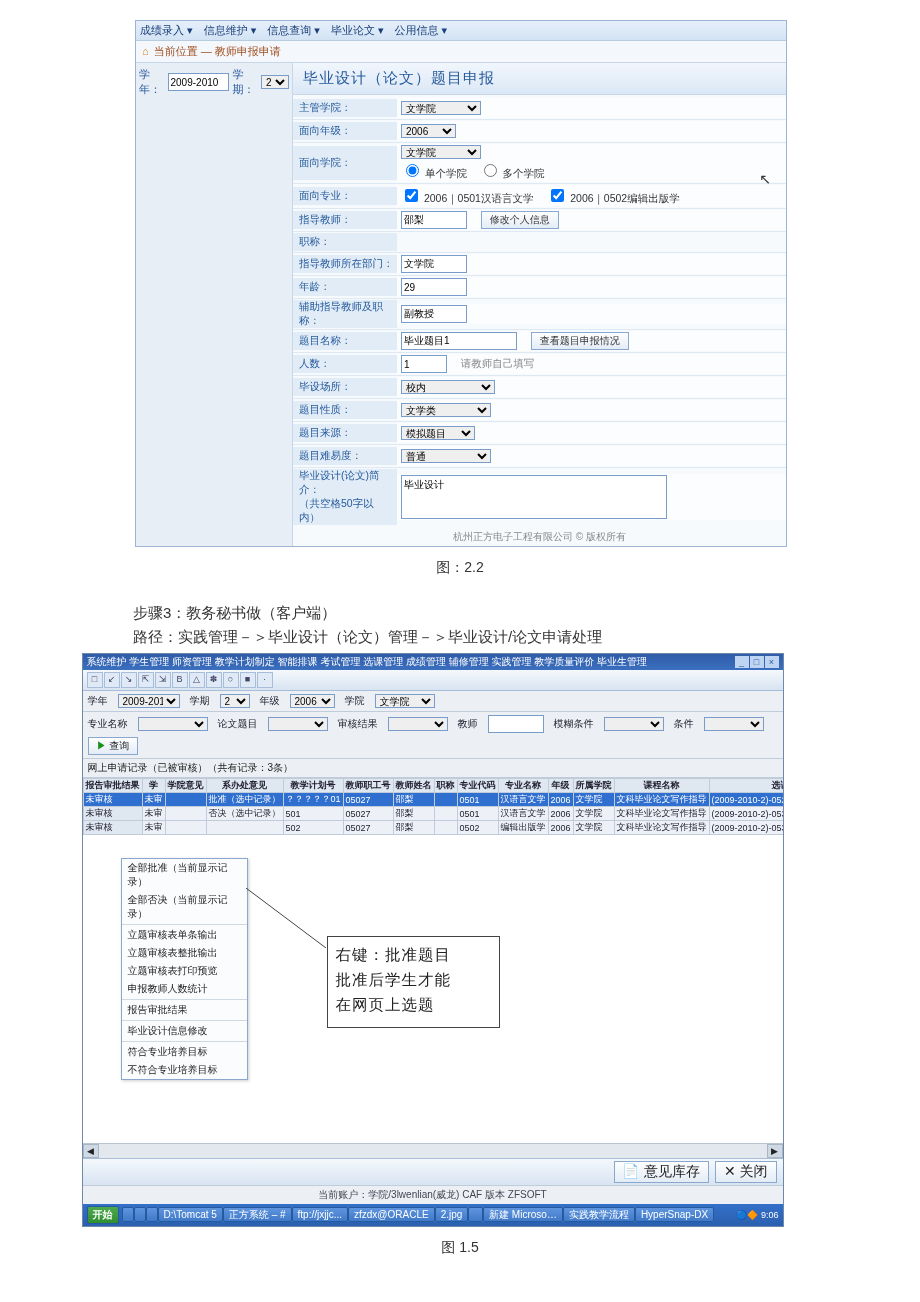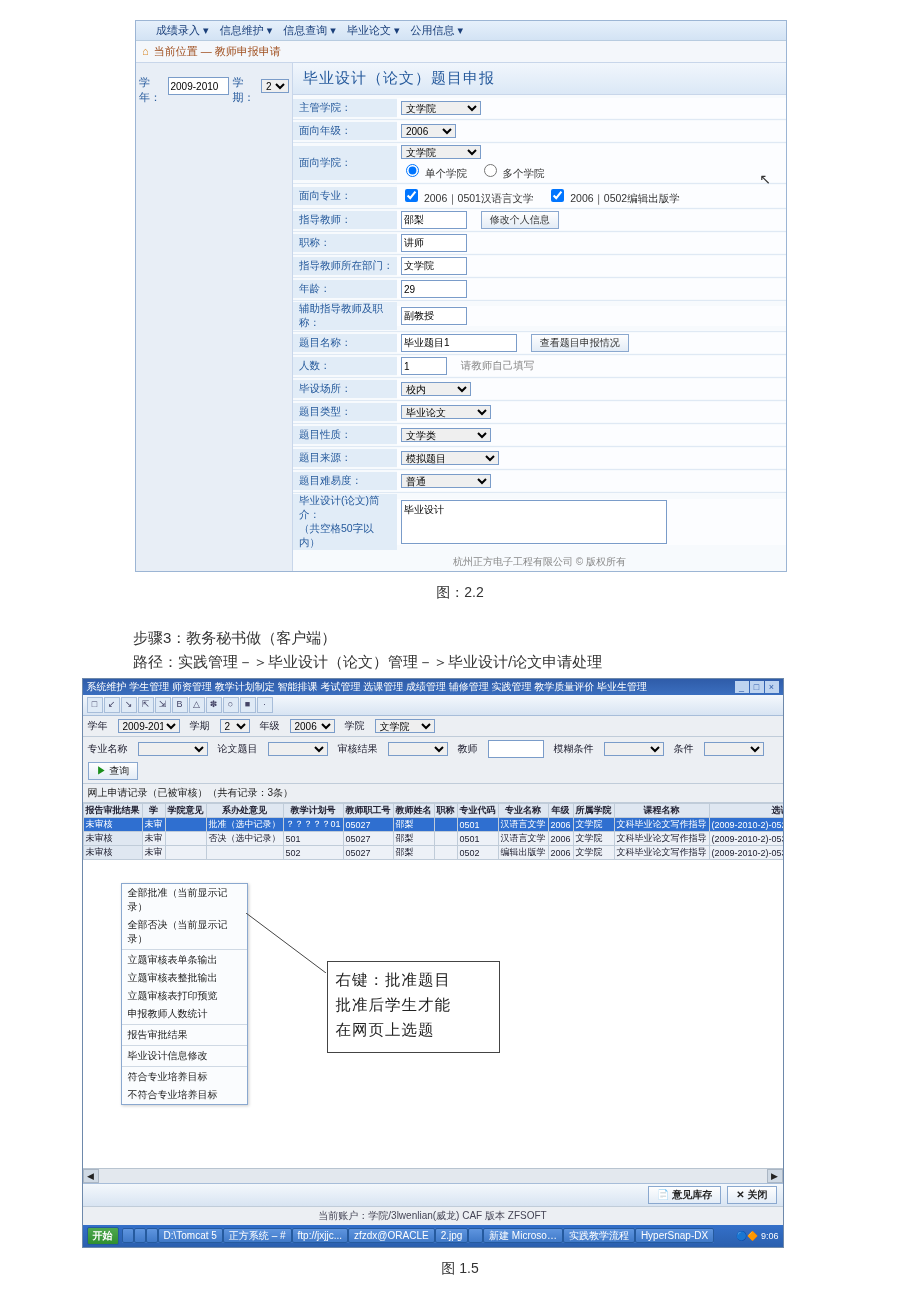--- a/index.html
+++ b/index.html
@@ -20,42 +20,42 @@
   .ss1 {
     width: 650px;
     border: 1px solid #9cb5d4;
     background: #e8eef6;
     font-size: 11px;
     color: #1a3f7a;
     position: relative;
   }
   .ss1-top-menu {
     background: linear-gradient(#e6f0fb, #d3e3f4);
-    padding: 2px 20px;
+    padding: 2px 4px;
     border-bottom: 1px solid #b8cce0;
     font-size: 11px;
   }
   .ss1-top-menu span { margin-right: 8px; cursor: default; }
   .ss1-crumb {
     padding: 3px 6px;
     color: #a05020;
     font-size: 11px;
     background: #f4f7fb;
     border-bottom: 1px solid #c8d6ea;
   }
   .ss1-crumb .home-icon { color: #d88a2c; margin-right: 2px;}
   .ss1-body { display:flex; }
   .ss1-left {
     width: 150px;
     background: #e8eef6;
     padding: 4px 3px;
     border-right: 1px solid #c8d6ea;
   }
   .ss1-left .row { margin-bottom: 3px; display:flex; align-items:center; }
-  .ss1-left .row label { color:#265a9c; margin-right:2px;margin-top:8px; }
+  .ss1-left .row label { color:#265a9c; margin-right:2px; }
   .ss1-left select, .ss1-left input[type=text] {
     font-size: 10px;
     height: 14px;
     border: 1px solid #7a9cc9;
   }
   .ss1-right { flex: 1; background: #f7fafd; }
   .ss1-title {
     background: linear-gradient(#f1f6fc,#dbe8f6);
     padding: 6px 10px;
     font-size: 15px;
@@ -275,22 +275,21 @@
     padding:2px 6px;
     display:flex;
     justify-content:flex-end;
     gap:6px;
     border-top:1px solid #a7bdd9;
   }
   .ss2-bottom .btn {
     background:linear-gradient(#fefefe,#e3ecf6);
     border:1px solid #8aa8cf;
     padding:1px 8px;
-    font-size:10px;
-    font-weight:bold;
+    font-size:14px;
   }
   .ss2-status {
     background:#eceff3;
     padding:2px 6px;
     font-size:10px;
     border-top:1px solid #c0ccd9;
     text-align:center;
     color:#445;
   }
   .taskbar {
@@ -383,23 +382,20 @@
           <div class="frow">
                 <div class="flabel">指导教师：</div>
             <div class="fval">
               <input type="text" style="width: 60px;" value="邵梨">
               &nbsp;&nbsp;<span class="tinybtn">修改个人信息</span>
             </div>
               </div>
 
           <div class="frow">
                 <div class="flabel">职称：</div>
-            <div class="fval">
-                  <input type="text" style="width: 60px;" value="讲师">
-                </div>
               </div>
 
           <div class="frow">
                 <div class="flabel">指导教师所在部门：</div>
             <div class="fval">
                   <input type="text" style="width: 60px;" value="文学院">
                 </div>
               </div>
 
           <div class="frow">
@@ -428,42 +424,36 @@
                 <div class="flabel">人数：</div>
             <div class="fval">
               <input type="text" style="width: 40px;" value="1">
               &nbsp;&nbsp;<span style="color:#888">请教师自己填写</span>
             </div>
               </div>
 
           <div class="frow">
                 <div class="flabel">毕设场所：</div>
             <div class="fval">
-                  <select style="width:70px"><option>校内</option></select>
-                </div>
-              </div>
-
-          <div class="frow">
-                <div class="flabel">题目类型：</div>
-            <div class="fval">
-                  <select style="width:90px"><option>毕业论文</option></select>
-                </div>
-              </div>
+                  <select style="width:94px"><option>校内</option></select>
+                </div>
+              </div>
+
 
           <div class="frow">
                 <div class="flabel">题目性质：</div>
             <div class="fval">
                   <select style="width:90px"><option>文学类</option></select>
                 </div>
               </div>
 
           <div class="frow">
                 <div class="flabel">题目来源：</div>
             <div class="fval">
-                  <select style="width:98px"><option>模拟题目</option></select>
+                  <select style="width:74px"><option>模拟题目</option></select>
                 </div>
               </div>
 
           <div class="frow">
                 <div class="flabel">题目难易度：</div>
             <div class="fval">
                   <select style="width:90px"><option>普通</option></select>
                 </div>
               </div>
 

